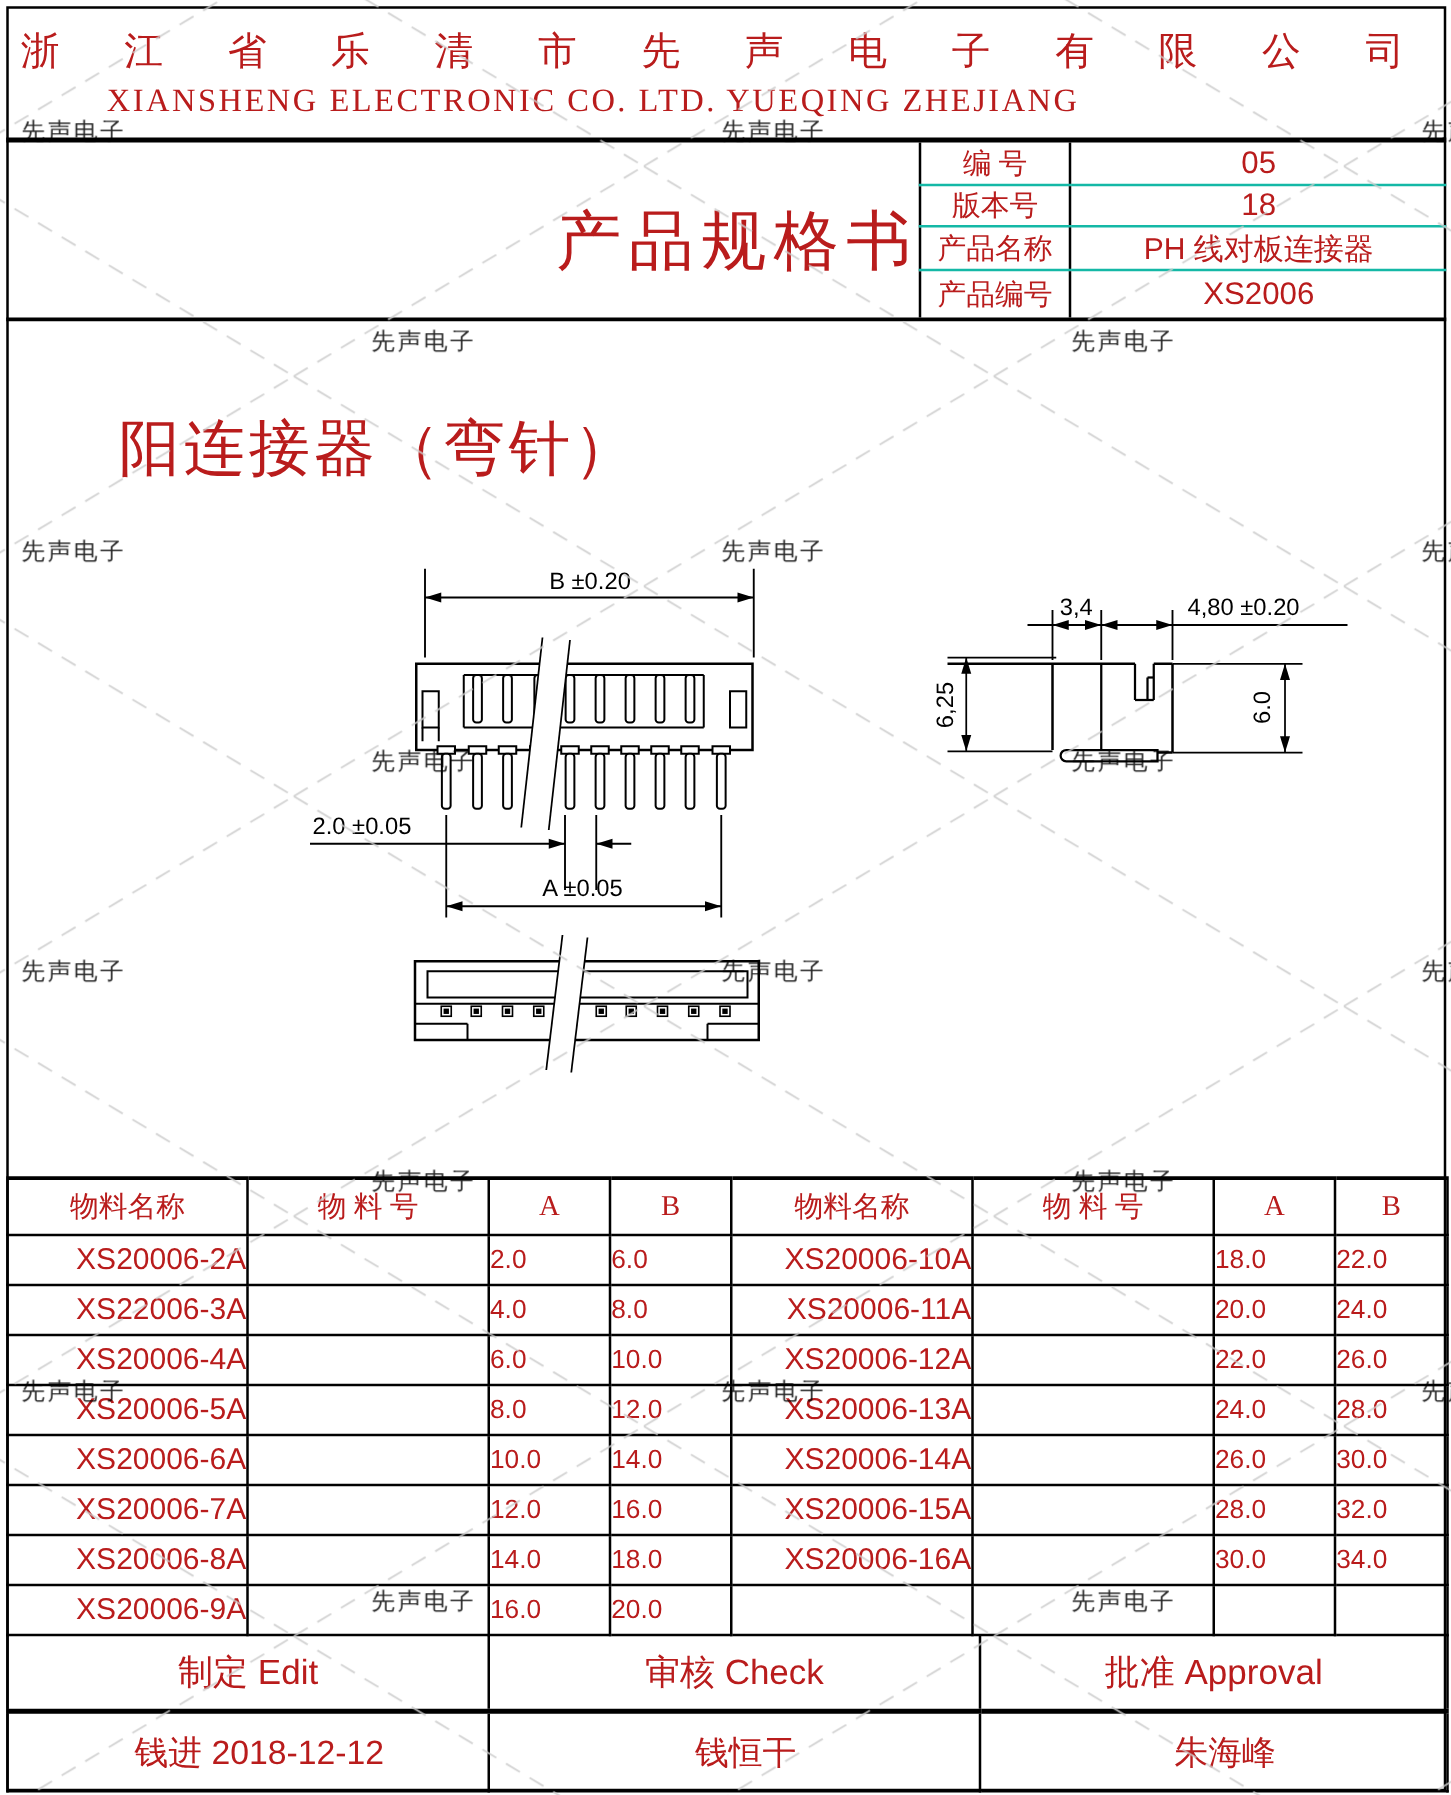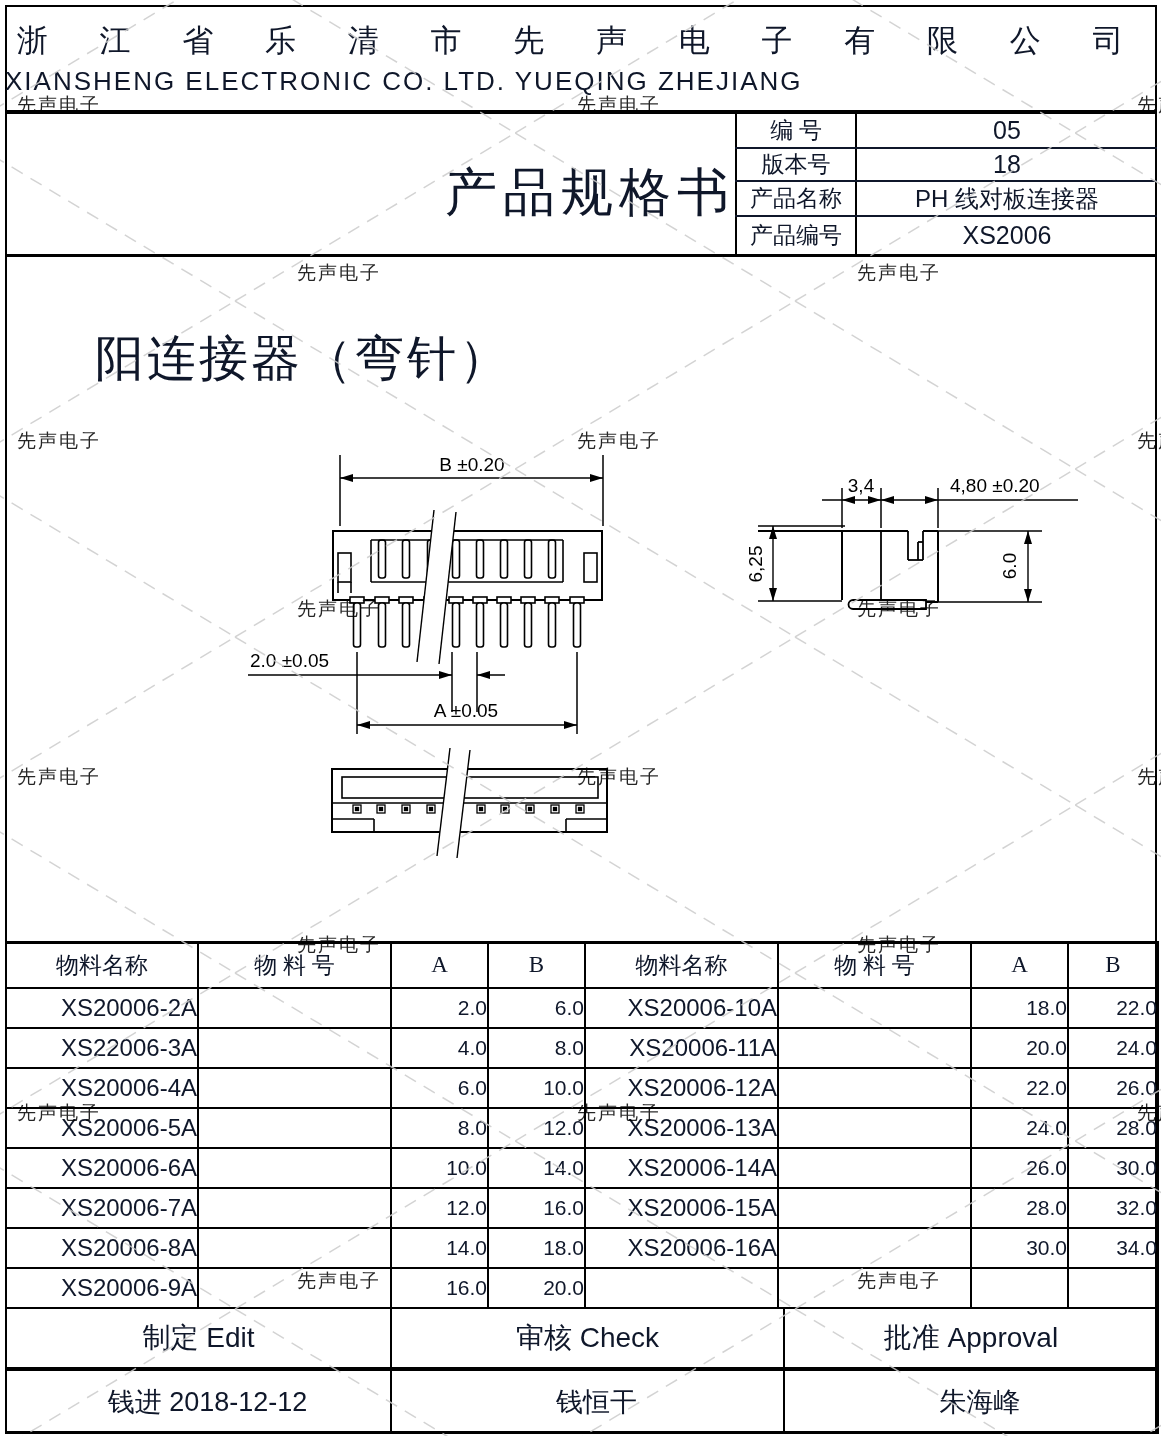--- a/index.html
+++ b/index.html
@@ -1,55 +1,55 @@
 <!DOCTYPE html>
 <html><head>
 <meta charset="utf-8">
 <style>
   * { margin:0; padding:0; box-sizing:border-box; }
   html,body { background:#e8e8e8; }
   .page {
     position:relative; width:1161px; height:1436px; background:#ffffff;
-    font-family:"Liberation Sans", sans-serif; color:#0f172a; overflow:hidden;
+    font-family:"Liberation Sans", sans-serif; color:#b91c1c; overflow:hidden;
     margin:0 auto;
   }
   .abs { position:absolute; }
   .hline { position:absolute; background:#000; left:5px; width:1152px; }
   .frame { position:absolute; left:5px; top:5px; width:1152px; height:1428px;
            border:2px solid #000; z-index:1; }
   .z2 { z-index:2; } .z3 { z-index:3; }
 
   .company-cn { left:5px; top:20px; width:1152px; text-align:center;
     font-size:31px; letter-spacing:22px; font-family:"Liberation Serif",serif; }
-  .company-en { left:5px; top:66px; width:939px; text-align:left;
-    font-size:26px; letter-spacing:2px; }
+  .company-en { left:5px; top:66px; width:939px; text-align:center;
+    font-size:26px; letter-spacing:2px;font-family:Liberation Serif, serif; }
   .doc-title { left:5px; top:158px; width:730px; text-align:right;
     font-size:52px; letter-spacing:6px; font-family:"Liberation Serif",serif; }
 
   table.info { position:absolute; left:735px; top:114px; width:422px; height:140px;
     border-collapse:collapse; table-layout:fixed; z-index:3; }
-  table.info td { border-bottom:2px solid #0f172a; text-align:center; }
+  table.info td { border-bottom:2px solid #14b8a6; text-align:center; }
   table.info tr:last-child td { border-bottom:none; }
   table.info td.il { width:120px; border-left:2px solid #000; border-right:2px solid #000;
     font-size:23px; font-family:"Liberation Serif",serif; }
   table.info td.iv { font-size:25px; }
 
   .section-title { left:95px; top:326px; font-size:49px; letter-spacing:3px;
     font-family:"Liberation Serif",serif; }
 
   svg text { font-family:"Liberation Sans",sans-serif; font-size:19px; fill:#000; }
 
   table.parts { position:absolute; left:5px; top:941px; width:1152px;
     border-collapse:collapse; table-layout:fixed; z-index:3; background:transparent;padding-left:21px; }
   table.parts th, table.parts td { border:2px solid #000; font-weight:normal; }
   table.parts th { height:45px; font-size:23px; border-top:3px solid #000;
     font-family:"Liberation Serif",serif; }
   table.parts td { height:40px; }
   table.parts td.pn  { text-align:right; padding-left:13px; font-size:24px; }
-  table.parts td.pv  { text-align:right; font-size:21px; }
+  table.parts td.pv  { text-align:left; font-size:21px; }
 
   table.foot { position:absolute; left:5px; top:1308px; width:1152px;
     border-collapse:collapse; table-layout:fixed; z-index:3; }
   table.foot td { border:2px solid #000; border-top:none; text-align:center; }
   table.foot tr.flabels td { height:61px; border-bottom:4px solid #000; font-size:28px; }
   table.foot tr.fvalues td { height:64px; font-size:27px;padding-left:18px; }
 
   .wm { position:absolute; left:0; top:0; z-index:9; pointer-events:none; opacity:.85; }
 </style>
 </head>

